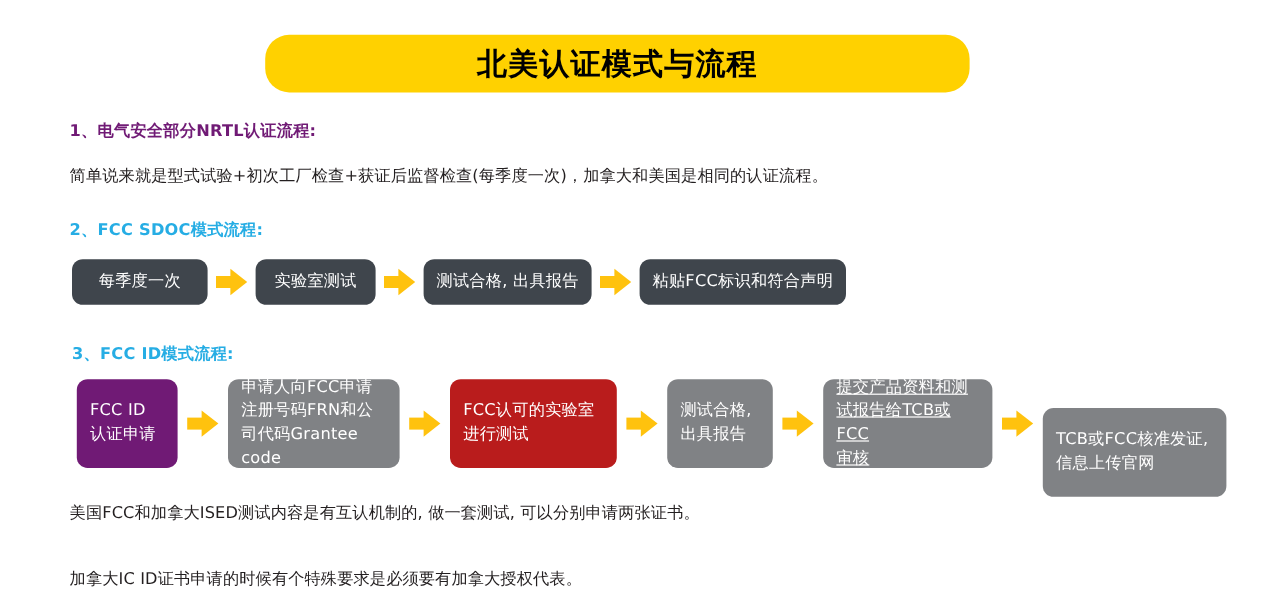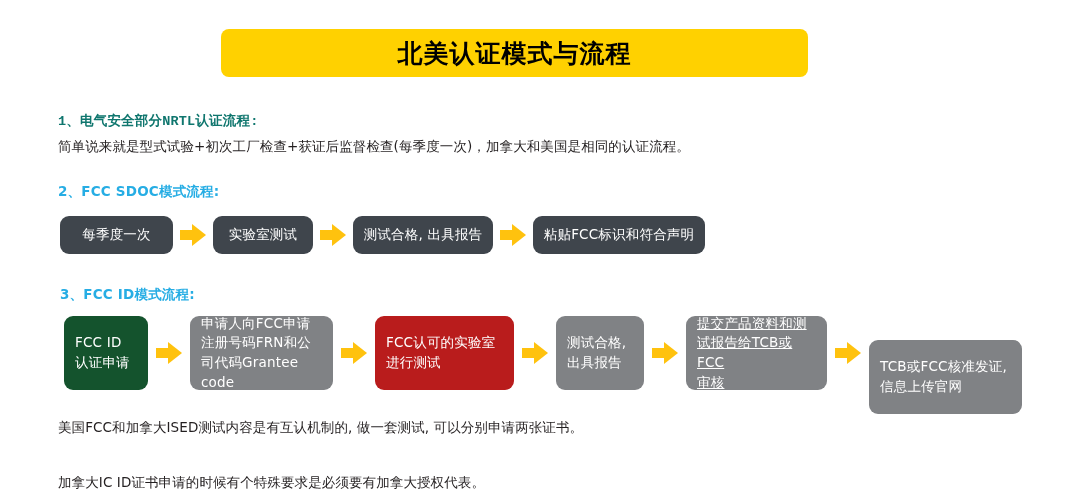--- a/index.html
+++ b/index.html
@@ -16,21 +16,21 @@
   }
 
   
   .banner {
     position: absolute;
     left: 221px;
     top: 29px;
     width: 587px;
     height: 48px;
     background: #FFD100;
-    border-radius: 8px;
+    border-radius: 20px;
     display: flex;
     align-items: center;
     justify-content: center;
   }
   .banner-title {
     font-size: 25px;
     font-weight: bold;
     color: #000000;
     letter-spacing: 1px;
     line-height: 1;
@@ -38,21 +38,21 @@
 
   
   .sec-head {
     position: absolute;
     left: 58px;
     font-size: 13.5px;
     font-weight: bold;
     white-space: nowrap;
     letter-spacing: .2px;
   }
-  #sec1-head { top: 112px; color: #0f766e; font-family: Liberation Mono, monospace; }
+  #sec1-head { top: 100px; color: #701a75; }
   #sec2-head { top: 183px; color: #26ADE4; }
   #sec3-head { top: 286px; color: #26ADE4; left: 60px; }
 
   
   .para {
     position: absolute;
     left: 58px;
     font-size: 13.5px;
     color: #231F20;
     white-space: nowrap;
@@ -154,21 +154,21 @@
     <div class="flow-box" style="width: 140px; background: rgb(63, 69, 76);">测试合格, 出具报告</div>
     <div class="arrow">
       <div class="shaft"></div>
       <div class="head"></div>
     </div>
     <div class="flow-box" style="width: 172px; background: rgb(63, 69, 76);">粘贴FCC标识和符合声明</div>
   </div>
 
 <div class="sec-head" id="sec3-head"> 3、FCC ID模式流程:</div>
 <div class="flow-row" id="flow-row-3">
-    <div class="flow-box" style="width: 84px; background: #14532d;">FCC ID
+    <div class="flow-box" style="width: 84px; background: #701a75;">FCC ID
 认证申请</div>
     <div class="arrow">
       <div class="shaft"></div>
       <div class="head"></div>
     </div>
     <div class="flow-box" style="width: 143px; background: rgb(128, 130, 133);">申请人向FCC申请
 注册号码FRN和公
 司代码Grantee code</div>
     <div class="arrow">
       <div class="shaft"></div>

